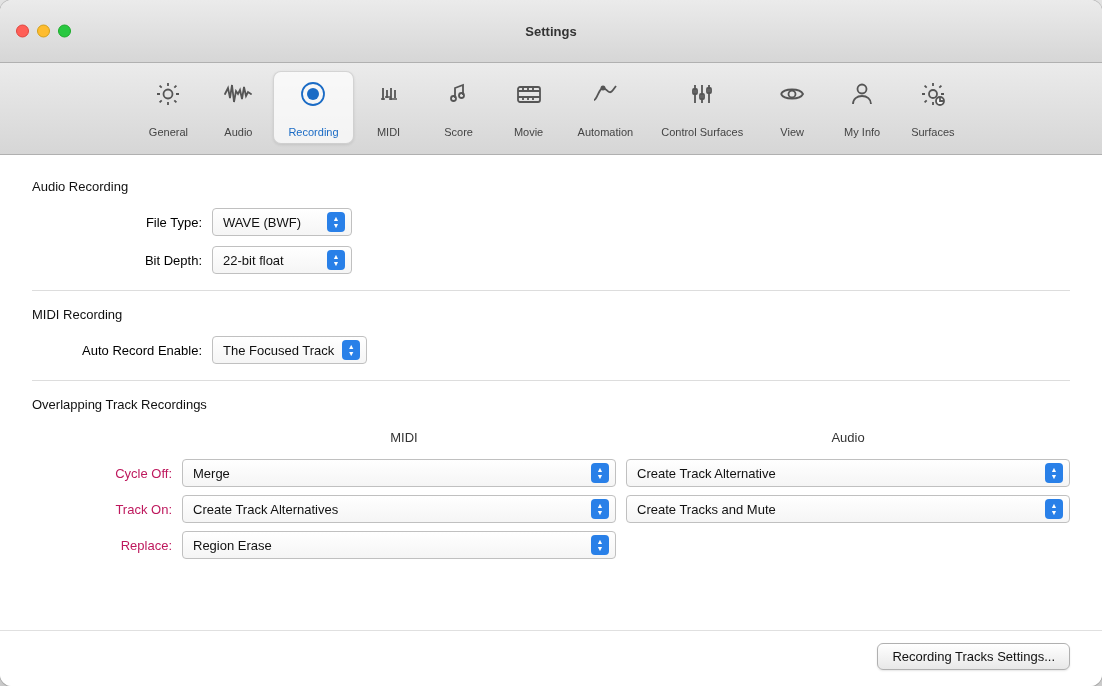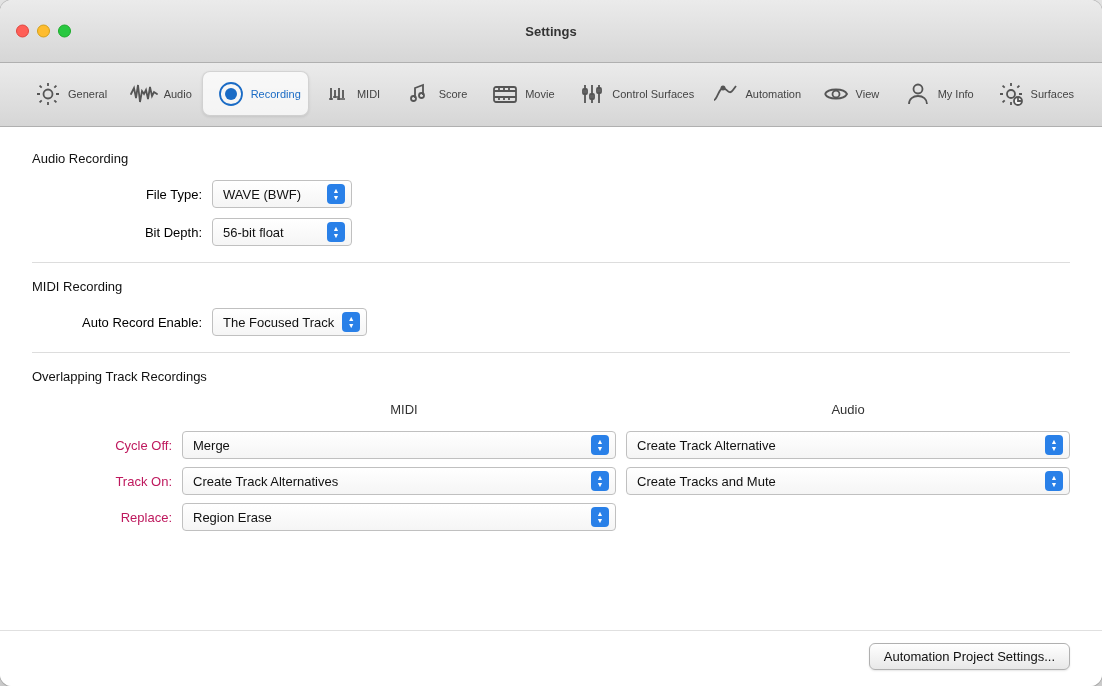--- a/index.html
+++ b/index.html
@@ -59,23 +59,23 @@
       border-bottom: 1px solid #b0b0b0;
       padding: 8px 20px 10px;
       display: flex;
       align-items: center;
       justify-content: center;
       gap: 0;
       flex-shrink: 0;
     }
     .toolbar-item {
       display: flex;
-      flex-direction: row;
-      align-items: center;
-      gap: 6px;
+      flex-direction: column;
+      align-items: center;
+      gap: 16px;
       padding: 6px 14px 5px;
       border-radius: 8px;
       cursor: pointer;
       min-width: 70px;
     }
     .toolbar-item.active {
       background: rgba(255,255,255,0.7);
       border: 1px solid rgba(0,0,0,0.15);
       box-shadow: 0 1px 3px rgba(0,0,0,0.1);
     }
@@ -298,39 +298,39 @@
           <rect x="3" y="7" width="22" height="15" rx="2"></rect>
           <path d="M3 11h22M3 17h22M8 7v4M13 7v4M18 7v4M8 17v3M13 17v3M18 17v3"></path>
         </svg>
       </div>
       <span class="toolbar-label">Movie</span>
     </div>
 
     <div class="toolbar-item">
       <div class="toolbar-icon">
         <svg class="icon-svg" viewBox="0 0 28 28" fill="none" stroke="#555" stroke-width="1.8">
+          <path d="M3 20 C6 20 8 8 12 8 S18 16 22 10 L25 6"></path>
+          <circle cx="12" cy="8" r="2.5" fill="#555" stroke="none"></circle>
+        </svg>
+      </div>
+      <span class="toolbar-label">Automation</span>
+    </div>
+
+    <div class="toolbar-item">
+      <div class="toolbar-icon">
+        <svg class="icon-svg" viewBox="0 0 28 28" fill="none" stroke="#555" stroke-width="1.8">
           <line x1="7" y1="5" x2="7" y2="23"></line>
           <line x1="14" y1="5" x2="14" y2="23"></line>
           <line x1="21" y1="5" x2="21" y2="23"></line>
           <rect x="5" y="9" width="4" height="5" rx="1"></rect>
           <rect x="12" y="14" width="4" height="5" rx="1"></rect>
           <rect x="19" y="8" width="4" height="5" rx="1"></rect>
         </svg>
       </div>
       <span class="toolbar-label">Control Surfaces</span>
-    </div>
-
-    <div class="toolbar-item">
-      <div class="toolbar-icon">
-        <svg class="icon-svg" viewBox="0 0 28 28" fill="none" stroke="#555" stroke-width="1.8">
-          <path d="M3 20 C6 20 8 8 12 8 S18 16 22 10 L25 6"></path>
-          <circle cx="12" cy="8" r="2.5" fill="#555" stroke="none"></circle>
-        </svg>
-      </div>
-      <span class="toolbar-label">Automation</span>
     </div>
 
     <div class="toolbar-item">
       <div class="toolbar-icon">
         <svg class="icon-svg" viewBox="0 0 28 28" fill="none" stroke="#555" stroke-width="1.8">
           <path d="M3 14 C6 8 22 8 25 14 C22 20 6 20 3 14"></path>
           <circle cx="14" cy="14" r="3.5"></circle>
         </svg>
       </div>
       <span class="toolbar-label">View</span>
@@ -366,21 +366,21 @@
       <div class="form-row">
         <span class="form-label">File Type:</span>
         <div class="select-control">
           <span>WAVE (BWF)</span>
           <div class="select-arrows"></div>
         </div>
       </div>
       <div class="form-row">
         <span class="form-label">Bit Depth:</span>
         <div class="select-control">
-          <span>56-bit float</span>
+          <span>22-bit float</span>
           <div class="select-arrows"></div>
         </div>
       </div>
     </div>
 
     <hr class="divider">
 
     <div>
       <div class="section-title">MIDI Recording</div>
       <div class="form-row">
@@ -438,15 +438,15 @@
           </div>
         </div>
         <div class="grid-cell-right">
           
         </div>
       </div>
     </div>
   </div>
 
   <div class="footer-bar">
-    <button class="footer-button">Automation Project Settings...</button>
+    <button class="footer-button">Recording Tracks Settings...</button>
   </div>
 </div>
 
 </body></html>

